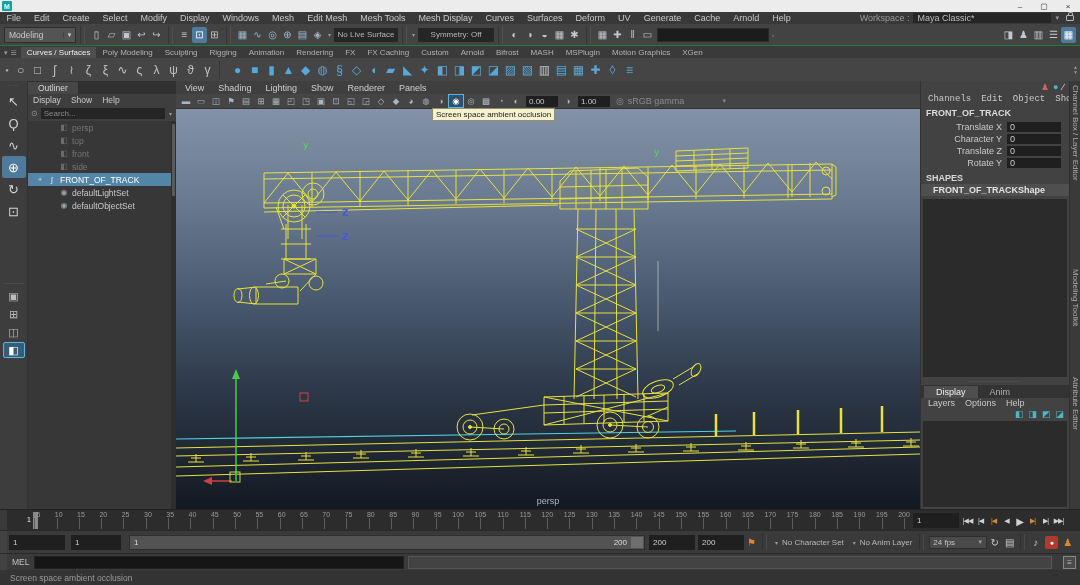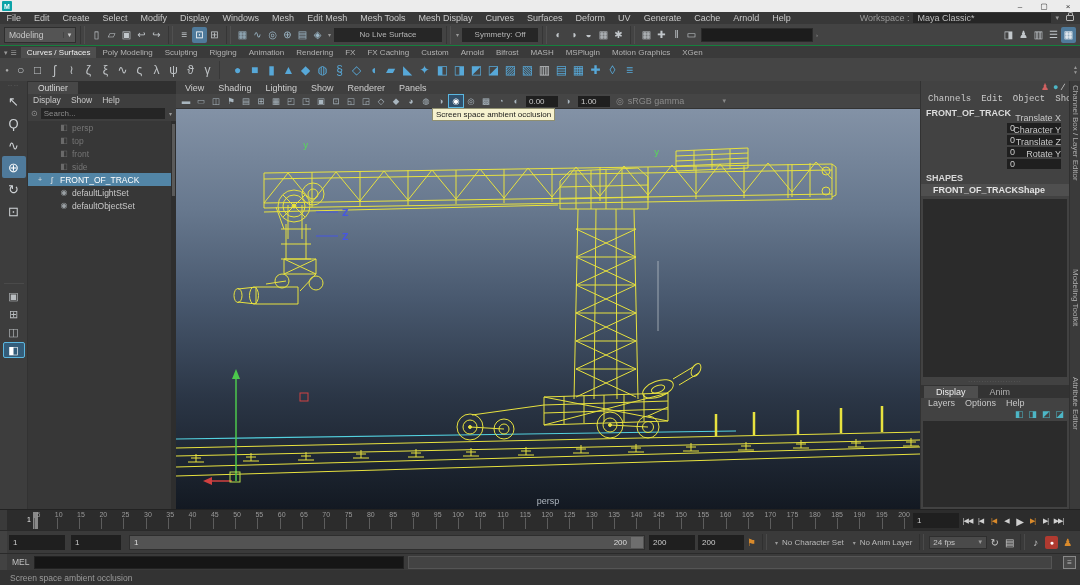--- a/index.html
+++ b/index.html
@@ -91,21 +91,21 @@
 
 .rightpanel{position:absolute;left:920px;top:0;width:160px;height:428px;background:#424242;border-left:1px solid #323232;}
 .rp-strip{position:absolute;right:0;top:0;width:11px;height:428px;background:#3a3a3a;border-left:1px solid #303030;}
 .strip-label{writing-mode:vertical-rl;font-size:8px;color:#ababab;position:absolute;left:1px;white-space:nowrap;}
 .st1{top:4px;}.st2{top:188px;}.st3{top:296px;}
 .rp-icons{position:absolute;top:1px;right:16px;display:flex;gap:4px;font-size:9px;}
 .rp-menus{position:absolute;top:13px;left:2px;display:flex;}
 .rp-menu{padding:0 5px;color:#c9c9c9;font-family:Liberation Mono, monospace;}
 .rp-object{position:absolute;top:27px;left:5px;font-weight:bold;color:#dcdcdc;}
 .rp-attrs{position:absolute;top:40px;left:0;right:11px;}
-.attr-row{height:12px;display:flex;align-items:flex-end;justify-content:flex-end;padding-right:8px;flex-direction:column;}
+.attr-row{height:12px;display:flex;align-items:center;justify-content:flex-end;padding-right:8px;}
 .attr-label{color:#c9c9c9;}
 .attr-value{width:54px;height:10px;background:#1f1f1f;margin-left:5px;padding-left:3px;display:flex;align-items:center;color:#ccc;}
 .rp-shapes{position:absolute;top:92px;left:5px;color:#d8d8d8;font-weight:bold;}
 .rp-shapename{position:absolute;top:103px;left:0;right:11px;height:12px;background:#4f4f4f;display:flex;align-items:center;padding-left:12px;font-weight:bold;color:#e2e2e2;}
 .rp-dark{position:absolute;top:118px;left:2px;right:13px;height:178px;background:#2b2b2b;}
 .rp-splitter{position:absolute;top:297px;left:0;right:11px;height:6px;text-align:center;color:#808080;font-size:5px;letter-spacing:1px;line-height:6px;}
 .layer-tabs{position:absolute;top:304px;left:0;right:11px;height:13px;background:#333;display:flex;align-items:flex-end;padding-left:3px;}
 .layer-tab{padding:1px 12px;color:#b0b0b0;}
 .layer-tab.active{background:#4e4e4e;color:#eee;}
 .layer-menus{position:absolute;top:317px;left:2px;display:flex;}
@@ -222,21 +222,21 @@
   <span style="display:flex">
 
   <span class="sl-icon snap">▦</span>
       <span class="sl-icon snap">∿</span>
       <span class="sl-icon snap">◎</span>
       <span class="sl-icon snap">⊕</span>
       <span class="sl-icon snap">▤</span>
       <span class="sl-icon snap">◈</span>
     </span>
   <span class="tiny-arrow">▾</span>
-  <span class="sl-field" style="width:108px">No Live Surface</span>
+  <span class="sl-field" style="width:64px">No Live Surface</span>
   <span class="sl-sep"></span>
   <span class="tiny-arrow">▾</span>
   <span class="sl-field" style="width:76px">Symmetry: Off</span>
   <span class="sl-sep"></span>
   <span style="display:flex">
 
   <span class="sl-icon">◐</span>
       <span class="sl-icon">◑</span>
       <span class="sl-icon">◒</span>
       <span class="sl-icon">▦</span>

